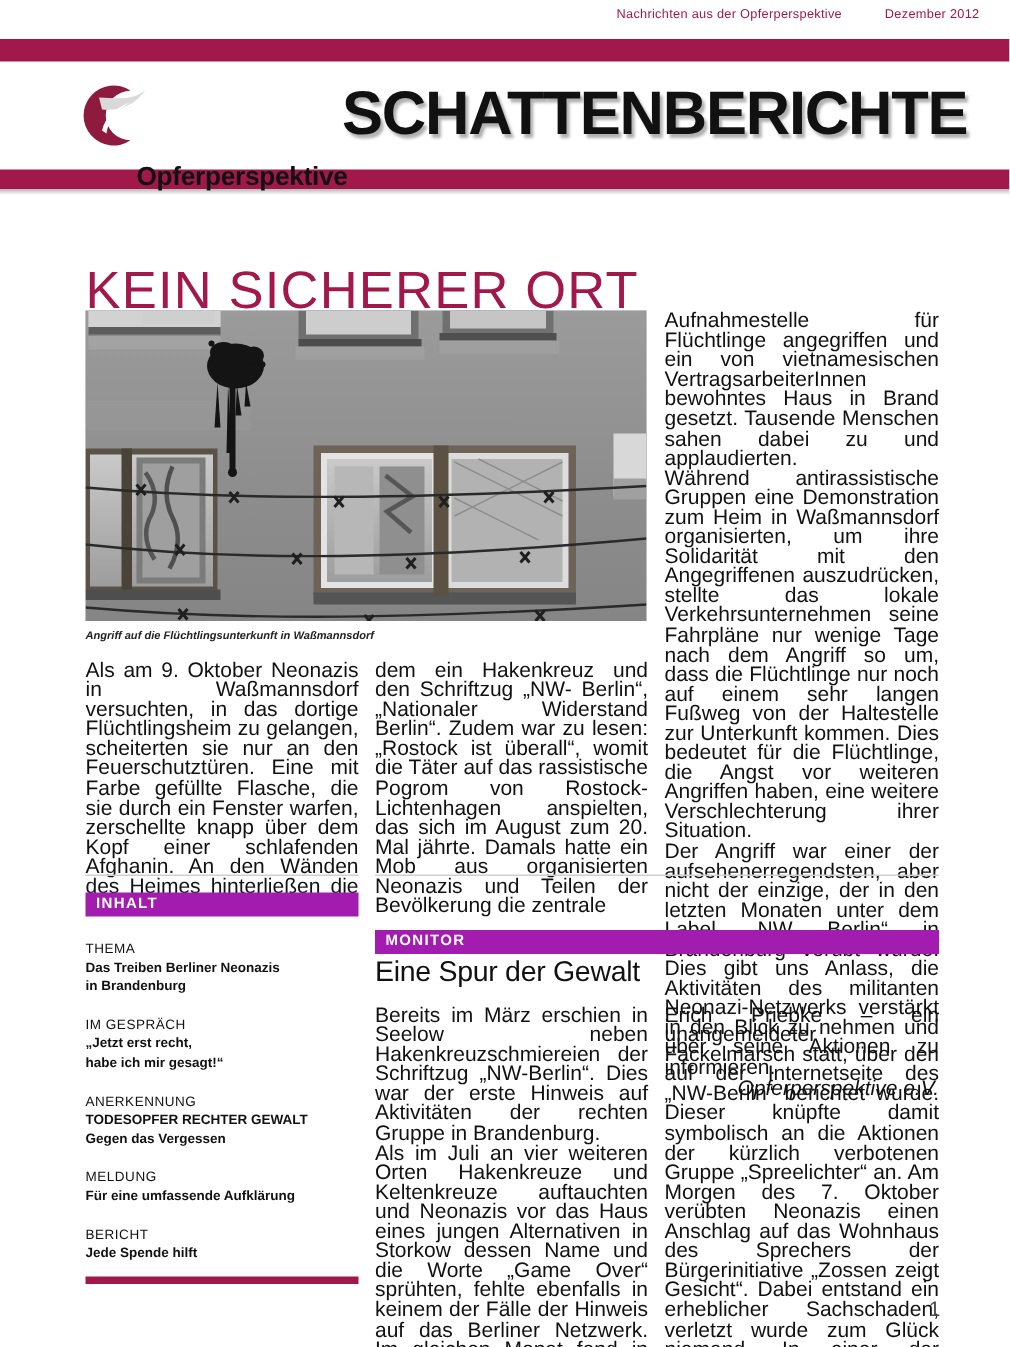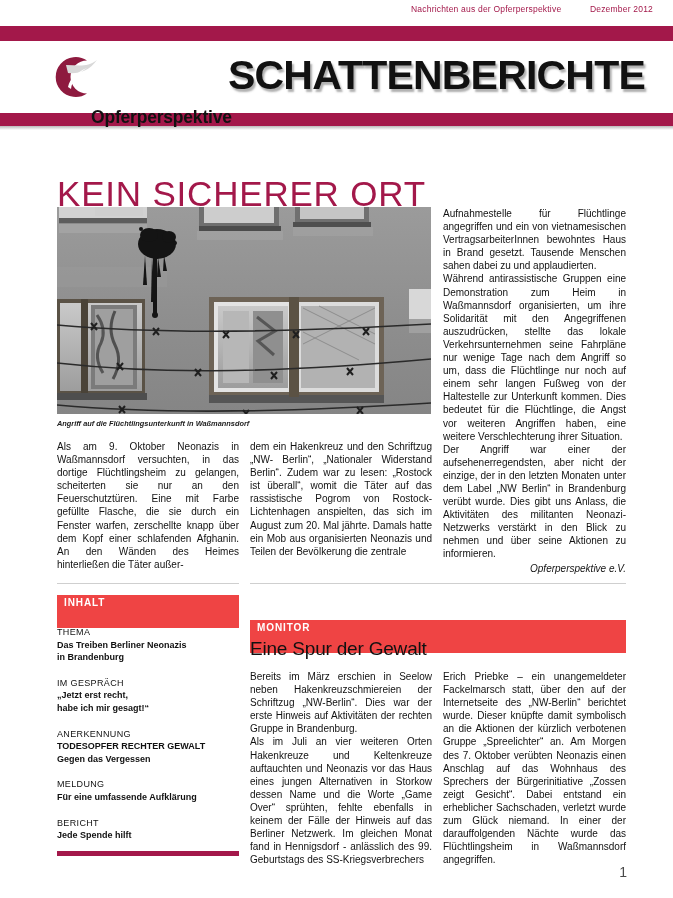--- a/index.html
+++ b/index.html
@@ -98,21 +98,21 @@
     width: 374px;
     font-size: 7.4px;
     font-style: italic;
     font-weight: bold;
     color: #222;
   }
 
   
   .col {
     position: absolute;
-    font-size: 10px;
+    font-size: 14px;
     line-height: 13.1px;
     text-align: justify;
     color: #111;
     hyphens: manual;
   }
   .col p { margin: 0; }
 
   .lead-c1 { left: 57px;  top: 440px; width: 182px; }
   .lead-c2 { left: 250px; top: 440px; width: 182px; }
   .lead-c3 { left: 443px; top: 207px; width: 183px; }
@@ -128,26 +128,26 @@
   .rule {
     position: absolute;
     height: 1.4px;
     background: #cfcfcf;
   }
   .rule-inhalt  { left: 57px;  top: 583px; width: 182px; }
   .rule-monitor { left: 250px; top: 583px; width: 376px; }
 
   .section-tag {
     position: absolute;
-    background: #ef4444;
+    background: #a21caf;
     color: #ffffff;
     font-size: 10px;
     font-weight: bold;
     letter-spacing: .9px;
-    height: 33px;
+    height: 16px;
     line-height: 16px;
     padding-left: 7px;
     box-sizing: border-box;
   }
   .tag-inhalt  { left: 57px;  top: 595px; width: 182px; }
   .tag-monitor { left: 250px; top: 620px; width: 376px; }
 
   
   .toc {
     position: absolute;

